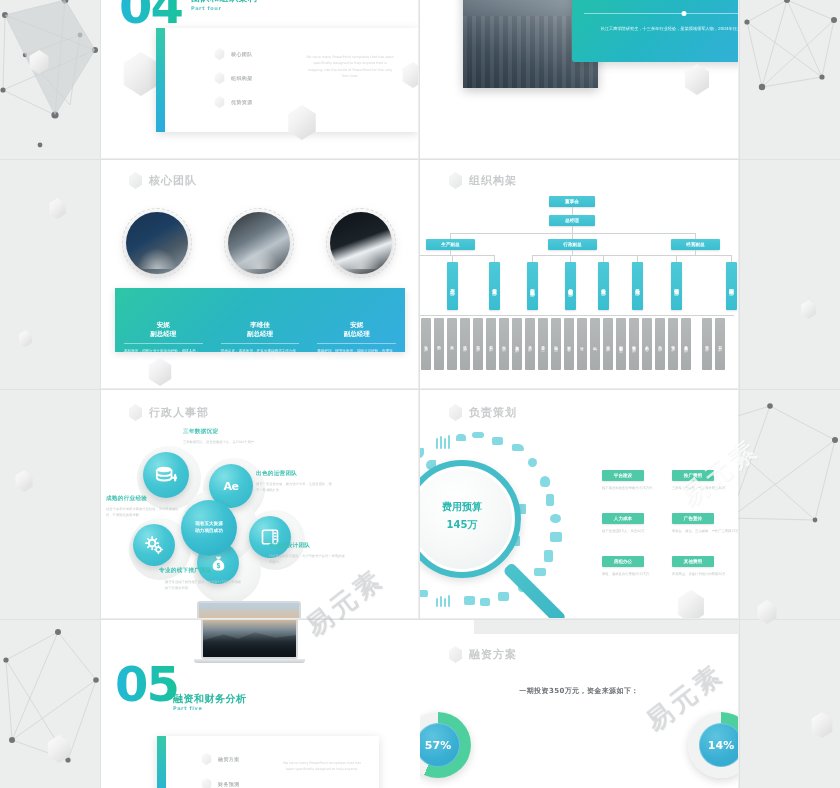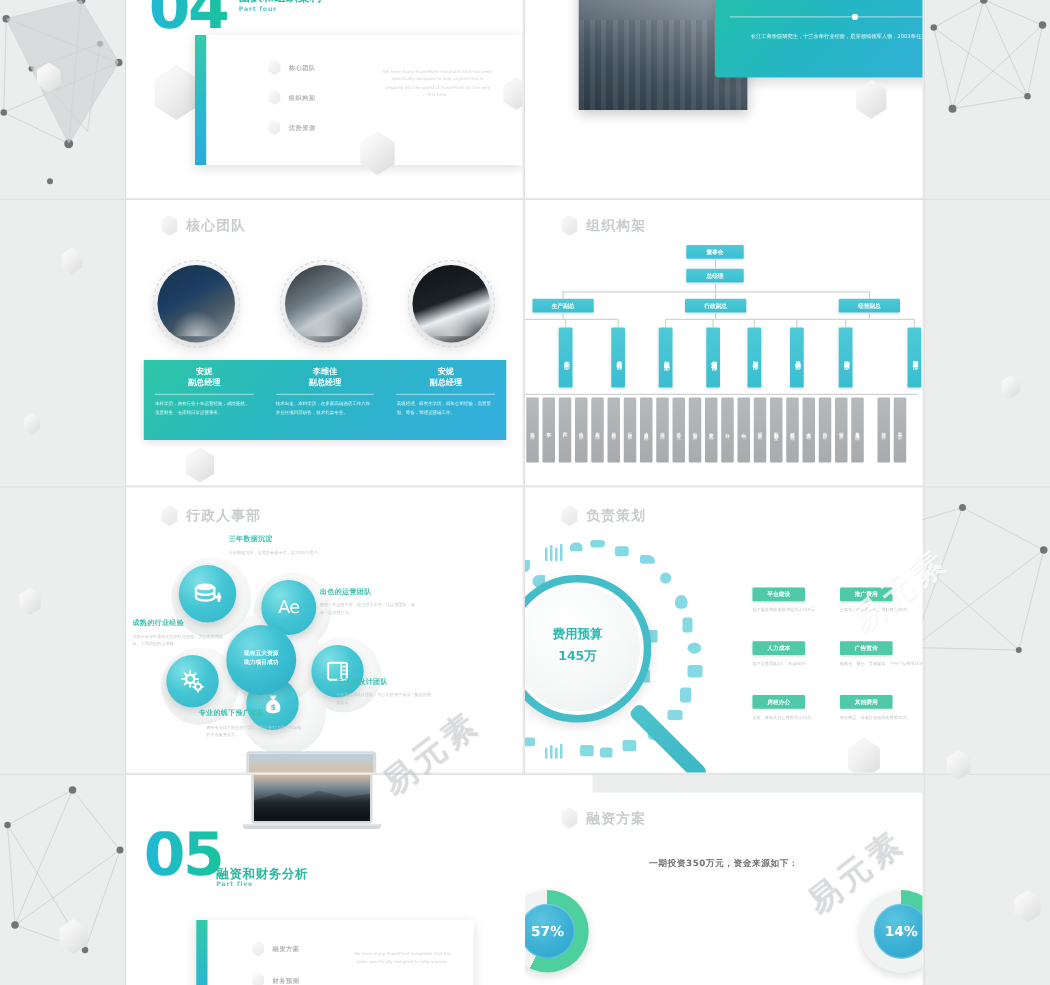--- a/index.html
+++ b/index.html
@@ -112,21 +112,21 @@
     content:""; position:absolute; left:18%; right:18%; bottom:8%; height:34%;
     background:radial-gradient(ellipse at 50% 100%, rgba(255,255,255,.55), transparent 70%);
   }
   .teambar{
     position:absolute;
     background:linear-gradient(135deg,#2ec6a6 0%,#2ab6c2 42%,#35aee0 100%);
     box-shadow:0 2px 7px rgba(0,0,0,.13);
     display:flex;
   }
   .teambar .cell{ flex:1; position:relative; color:#fff; text-align:center; padding-top:5px; }
-  .teambar .cell .nm{ font-size:6.5px; font-weight:bold; }
+  .teambar .cell .nm{ font-size:6.5px; font-weight:bold;margin-top:28px; }
   .teambar .cell .rl{ font-size:6.5px; font-weight:bold; }
   .teambar .cell .ln{ height:1px; background:rgba(255,255,255,.45); margin:4px 9px 4px; }
   .teambar .cell .ds{ font-size:3.6px; line-height:1.85; color:#e9fbff; padding:0 9px; text-align:left;}
 
   
   .ob{ position:absolute; background:linear-gradient(180deg,#4ec9d8,#39bed0);
        color:#fff; font-size:4.6px; font-weight:bold; display:flex; align-items:center; justify-content:center;
        box-shadow:0 1px 2px rgba(0,0,0,.13); border-radius:1px; }
   .ob.v{ writing-mode:vertical-rl; letter-spacing:.6px; }
   .gb{ position:absolute; background:linear-gradient(180deg,#b6b9ba,#a7abac); color:#fff;
@@ -515,21 +515,21 @@
 
     <div class="blob" style="left:42px;top:62px;width:46px;height:46px">
       <svg width="22" height="22" viewBox="0 0 24 24">
         <ellipse cx="10" cy="6" rx="8" ry="3" fill="#fff"></ellipse>
         <path d="M2 6v4c0 1.7 3.6 3 8 3s8-1.3 8-3V6" fill="none" stroke="#fff" stroke-width="2"></path>
         <path d="M2 11v4c0 1.7 3.6 3 8 3s8-1.3 8-3v-4" fill="none" stroke="#fff" stroke-width="2"></path>
         <path d="M19 15h6M22 12v6" stroke="#fff" stroke-width="2.4" stroke-linecap="round"></path>
       </svg>
     </div>
     <div class="blob" style="left:108px;top:74px;width:44px;height:44px">
-      <span style="font-size:14px;font-weight:normal;letter-spacing:-.5px">Ae</span>
+      <span style="font-size:11px;font-weight:bold;letter-spacing:-.5px">Ae</span>
     </div>
     <div class="blob" style="left:148px;top:126px;width:42px;height:42px">
       <svg width="18" height="18" viewBox="0 0 24 24">
         <rect x="2" y="3" width="20" height="18" rx="2" fill="none" stroke="#fff" stroke-width="2.2"></rect>
         <path d="M16 3v18M18 7h2M18 11h2M18 15h2" stroke="#fff" stroke-width="1.8" stroke-linecap="round"></path>
       </svg>
     </div>
     <div class="blob" style="left:96px;top:152px;width:42px;height:42px">
       <svg width="17" height="17" viewBox="0 0 24 24">
         <path d="M8 2h8l-2 4h-4z" fill="#fff"></path>

